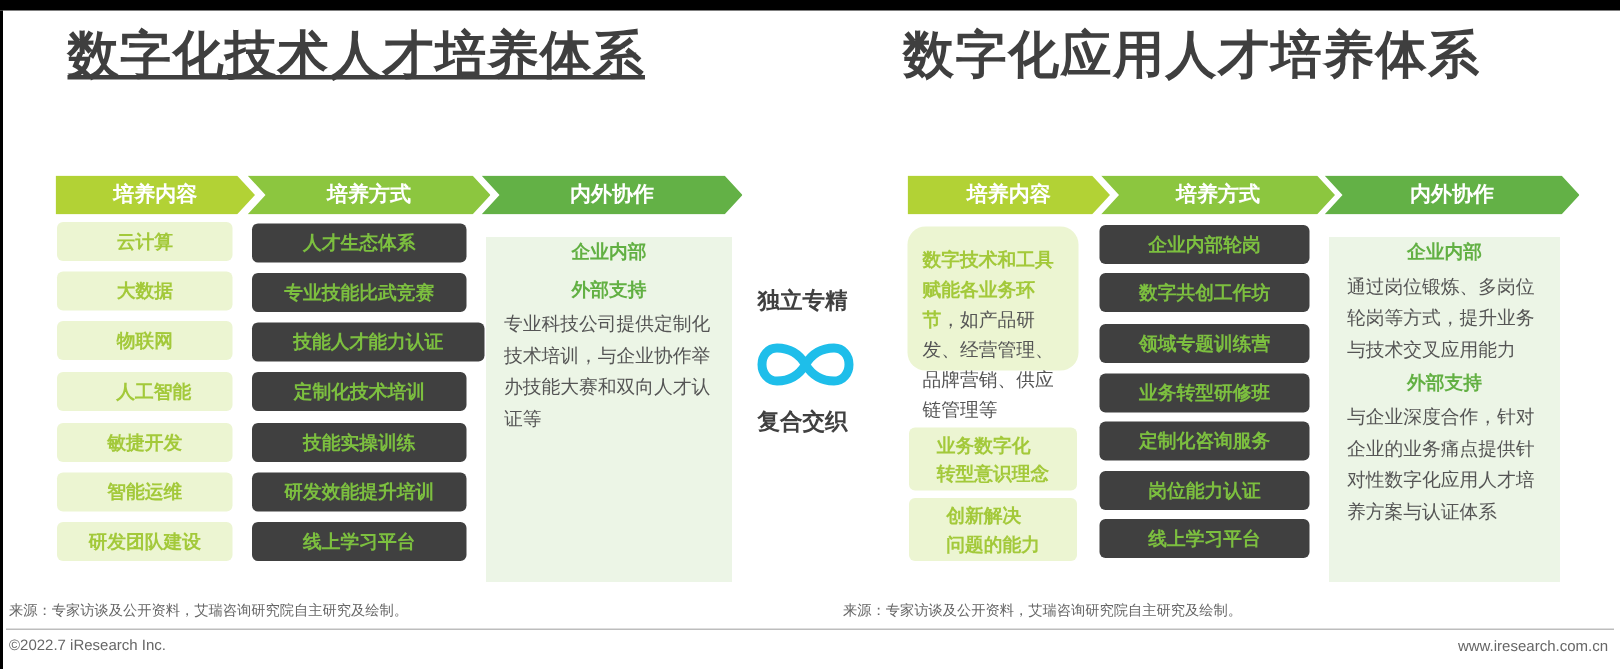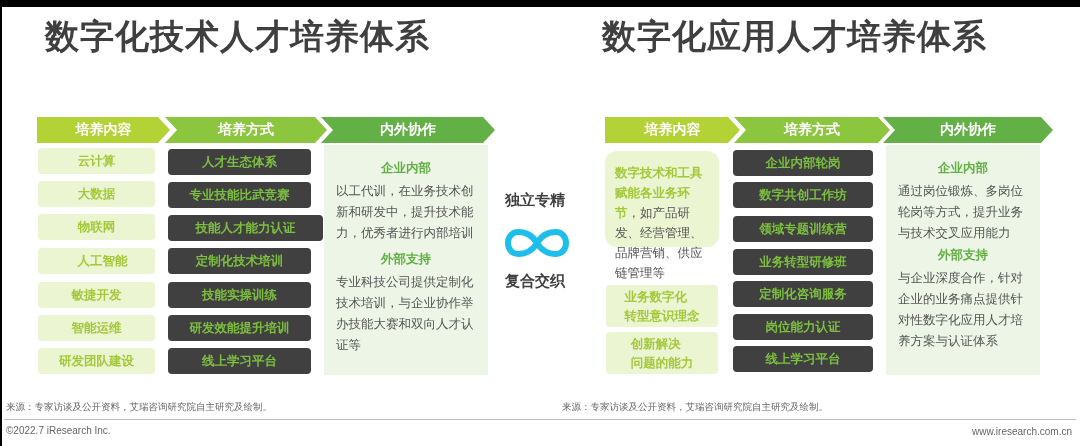--- a/index.html
+++ b/index.html
@@ -1,33 +1,33 @@
 <!DOCTYPE html>
 <html><head>
 <meta charset="utf-8">
 <style>
   * { box-sizing: border-box; margin: 0; padding: 0; }
   html, body { width: 1080px; height: 446px; background: #fff; overflow: hidden; }
   body { position: relative; font-family: "DejaVu Sans", "Liberation Sans", sans-serif; color: #404040; }
   .topbar { position: absolute; left: 0; top: 0; width: 1080px; height: 7px; background: #000; }
   .leftedge { position: absolute; left: 0; top: 7px; width: 2px; height: 439px; background: #000; }
   .title { position: absolute; top: 14px; font-size: 34px; font-weight: bold; color: #3f3f3f; letter-spacing: 1px; white-space: nowrap; }
-  .title.left { left: 45px; }
+  .title.left { left: 45px; text-decoration: underline; }
   .title.right { left: 602px; }
 
   .arrow { position: absolute; top: 117px; height: 26px; color: #fff; font-size: 14px; font-weight: bold;
            display: flex; align-items: center; justify-content: center; }
   .arrow.first { clip-path: polygon(0 0, calc(100% - 12px) 0, 100% 50%, calc(100% - 12px) 100%, 0 100%); }
   .arrow.mid { clip-path: polygon(0 0, calc(100% - 12px) 0, 100% 50%, calc(100% - 12px) 100%, 0 100%, 12px 50%); }
 
   .cell { position: absolute; border-radius: 4px; display: flex; align-items: center; justify-content: center;
           font-size: 12.5px; font-weight: bold; text-align: left; }
   .c1 { background: #ecf5d2; color: #a3c93a; }
   .c2 { background: #404040; color: #7cbf3f; }
-  .panel { position: absolute; background: #ecf5e6; padding: 15px 12px; }
+  .panel { position: absolute; background: #ecf5e6; padding: 2px 12px; margin-top: 13px; }
   .panel .ph { font-size: 12.5px; font-weight: bold; color: #62b043; text-align: center; margin-bottom: 3px; }
   .panel .pt { font-size: 12.5px; color: #555; line-height: 21px; }
   .bigcell { position: absolute; background: #ecf5d2; border-radius: 12px; padding: 12px 10px; font-size: 12.5px; line-height: 20px; color: #555; }
   .bigcell .hl { color: #a3c93a; font-weight: bold; }
 
   .center-label { position: absolute; font-size: 15px; font-weight: bold; color: #404040; white-space: nowrap; }
   .infinity { position: absolute; left: 503px; top: 227px; width: 68px; height: 32px; }
 
   .source { position: absolute; top: 401px; font-size: 9.5px; color: #666; white-space: nowrap; }
   .divline { position: absolute; top: 419px; height: 1px; background: #bdbdbd; }
@@ -61,21 +61,20 @@
   <div class="cell c2" style="left:168px;top:182px;width:143px;height:26px;">专业技能比武竞赛</div>
   <div class="cell c2" style="left:168px;top:215px;width:155px;height:26px;">技能人才能力认证</div>
   <div class="cell c2" style="left:168px;top:248px;width:143px;height:26px;">定制化技术培训</div>
   <div class="cell c2" style="left:168px;top:282px;width:143px;height:26px;">技能实操训练</div>
   <div class="cell c2" style="left:168px;top:315px;width:143px;height:26px;">研发效能提升培训</div>
   <div class="cell c2" style="left:168px;top:348px;width:143px;height:26px;">线上学习平台</div>
 </div>
 
 <div class="panel" style="left:324px;top:145px;width:164px;height:230px;">
   <div class="ph">企业内部</div>
-  <div class="pt">以工代训，在业务技术创新和研发中，提升技术能力，优秀者进行内部培训</div>
   <div class="ph" style="margin-top:8px;">外部支持</div>
   <div class="pt">专业科技公司提供定制化技术培训，与企业协作举办技能大赛和双向人才认证等</div>
 </div>
 
 <div class="center-label" style="left:505px;top:191px;">独立专精</div>
 <svg class="infinity" viewBox="0 0 68 32">
   <path d="M34 16 C28 6, 20 5, 15 5 C9 5, 5 10, 5 16 C5 22, 9 27, 15 27 C20 27, 28 26, 34 16 C40 6, 48 5, 53 5 C59 5, 63 10, 63 16 C63 22, 59 27, 53 27 C48 27, 40 26, 34 16 Z" fill="none" stroke="#1ebeea" stroke-width="6" stroke-linecap="round"></path>
 </svg>
 <div class="center-label" style="left:505px;top:272px;">复合交织</div>
 

